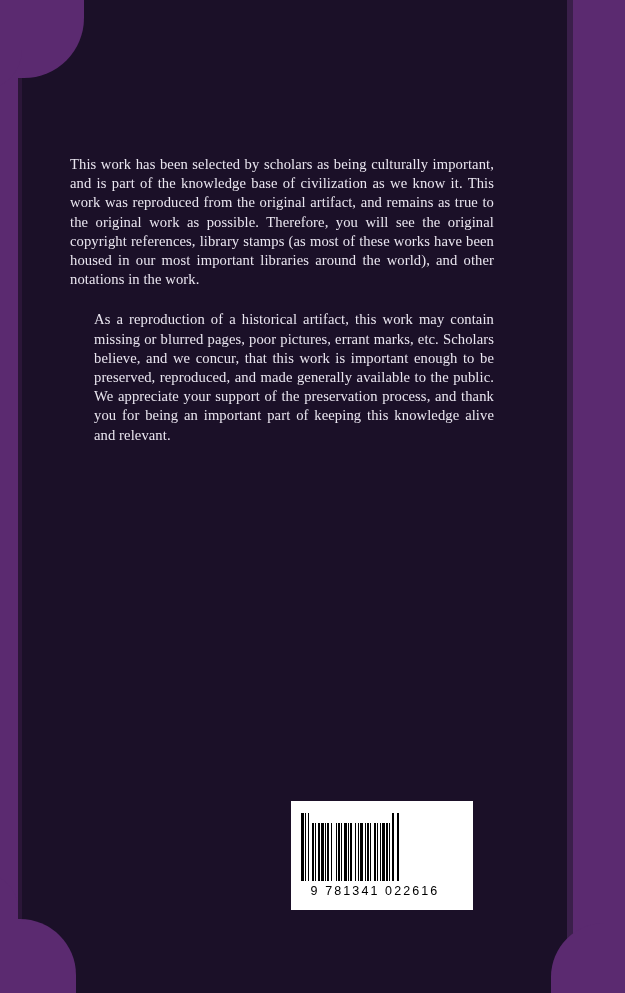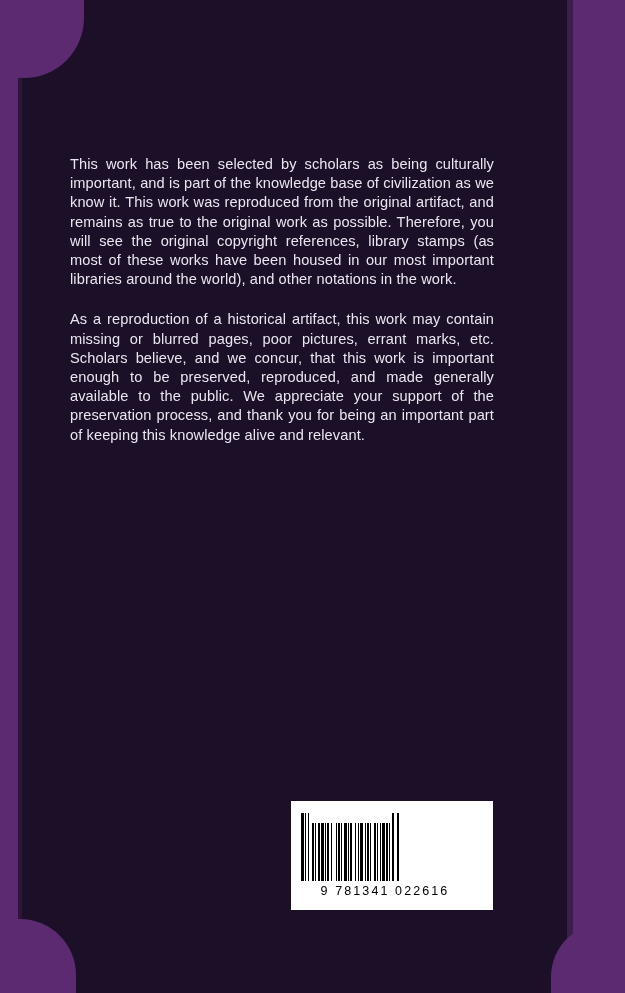--- a/index.html
+++ b/index.html
@@ -91,40 +91,42 @@
     height: 96px;
     border-radius: 54px 0 0 0;
   }
 
   
   .blurb {
     position: absolute;
     left: 70px;
     top: 155px;
     width: 424px;
+    font-family: Liberation Serif, serif;
   }
   .blurb p {
     margin: 0 0 21px 0;
     color: #eae6f0;
     font-size: 14.6px;
     line-height: 19.2px;
     text-align: justify;
     text-justify: inter-word;
     letter-spacing: 0.1px;
   }
   .blurb p:last-child {
     margin-bottom: 0;
+    margin-left: 24px;
   }
 
   
   .barcode-box {
     position: absolute;
     left: 291px;
     top: 801px;
-    width: 202px;
+    width: 182px;
     height: 109px;
     background: #ffffff;
     box-sizing: border-box;
     padding: 12px 24px 4px 10px;
   }
   .barcode-bars {
     display: flex;
     align-items: flex-end;
     height: 68px;
     gap: 0;

